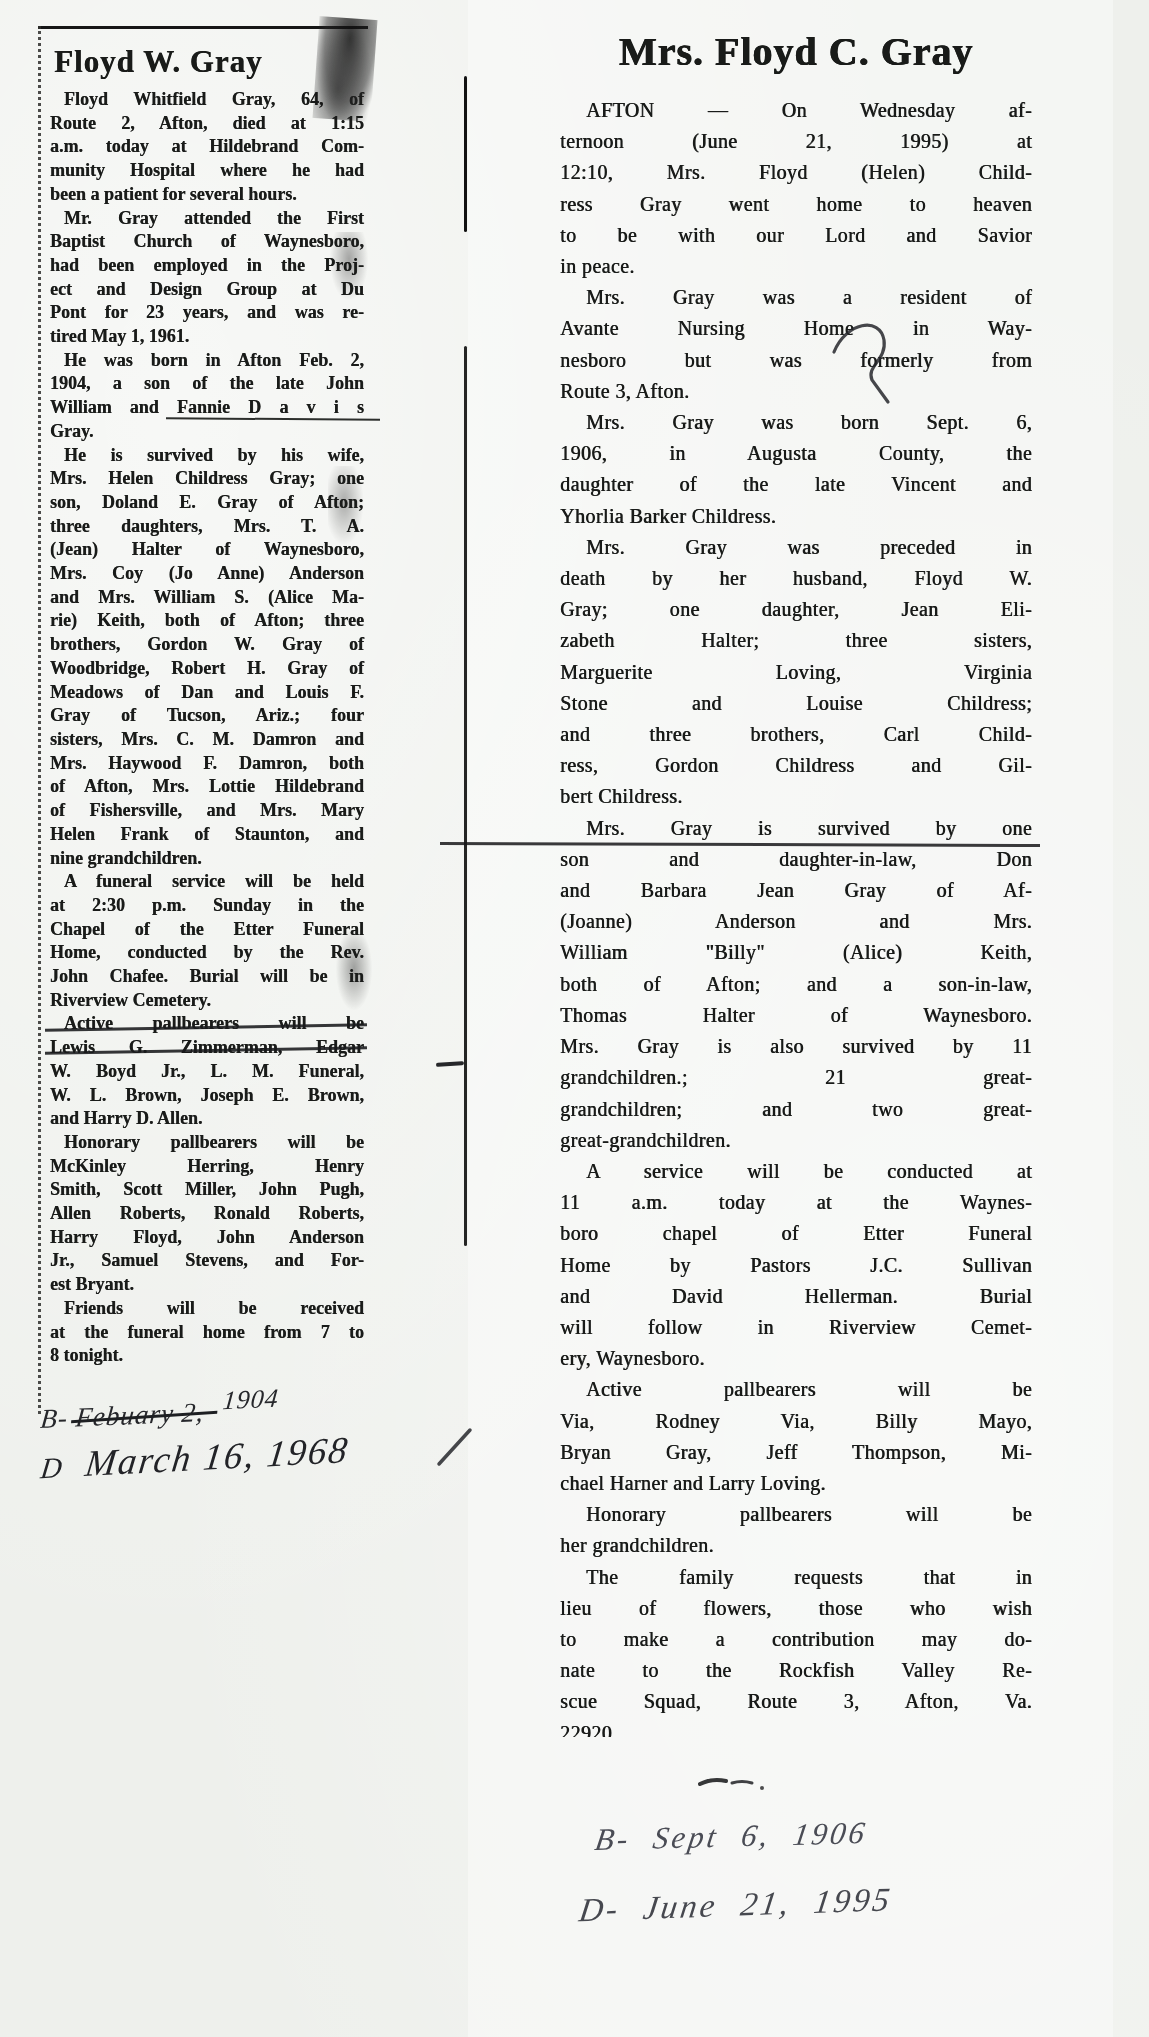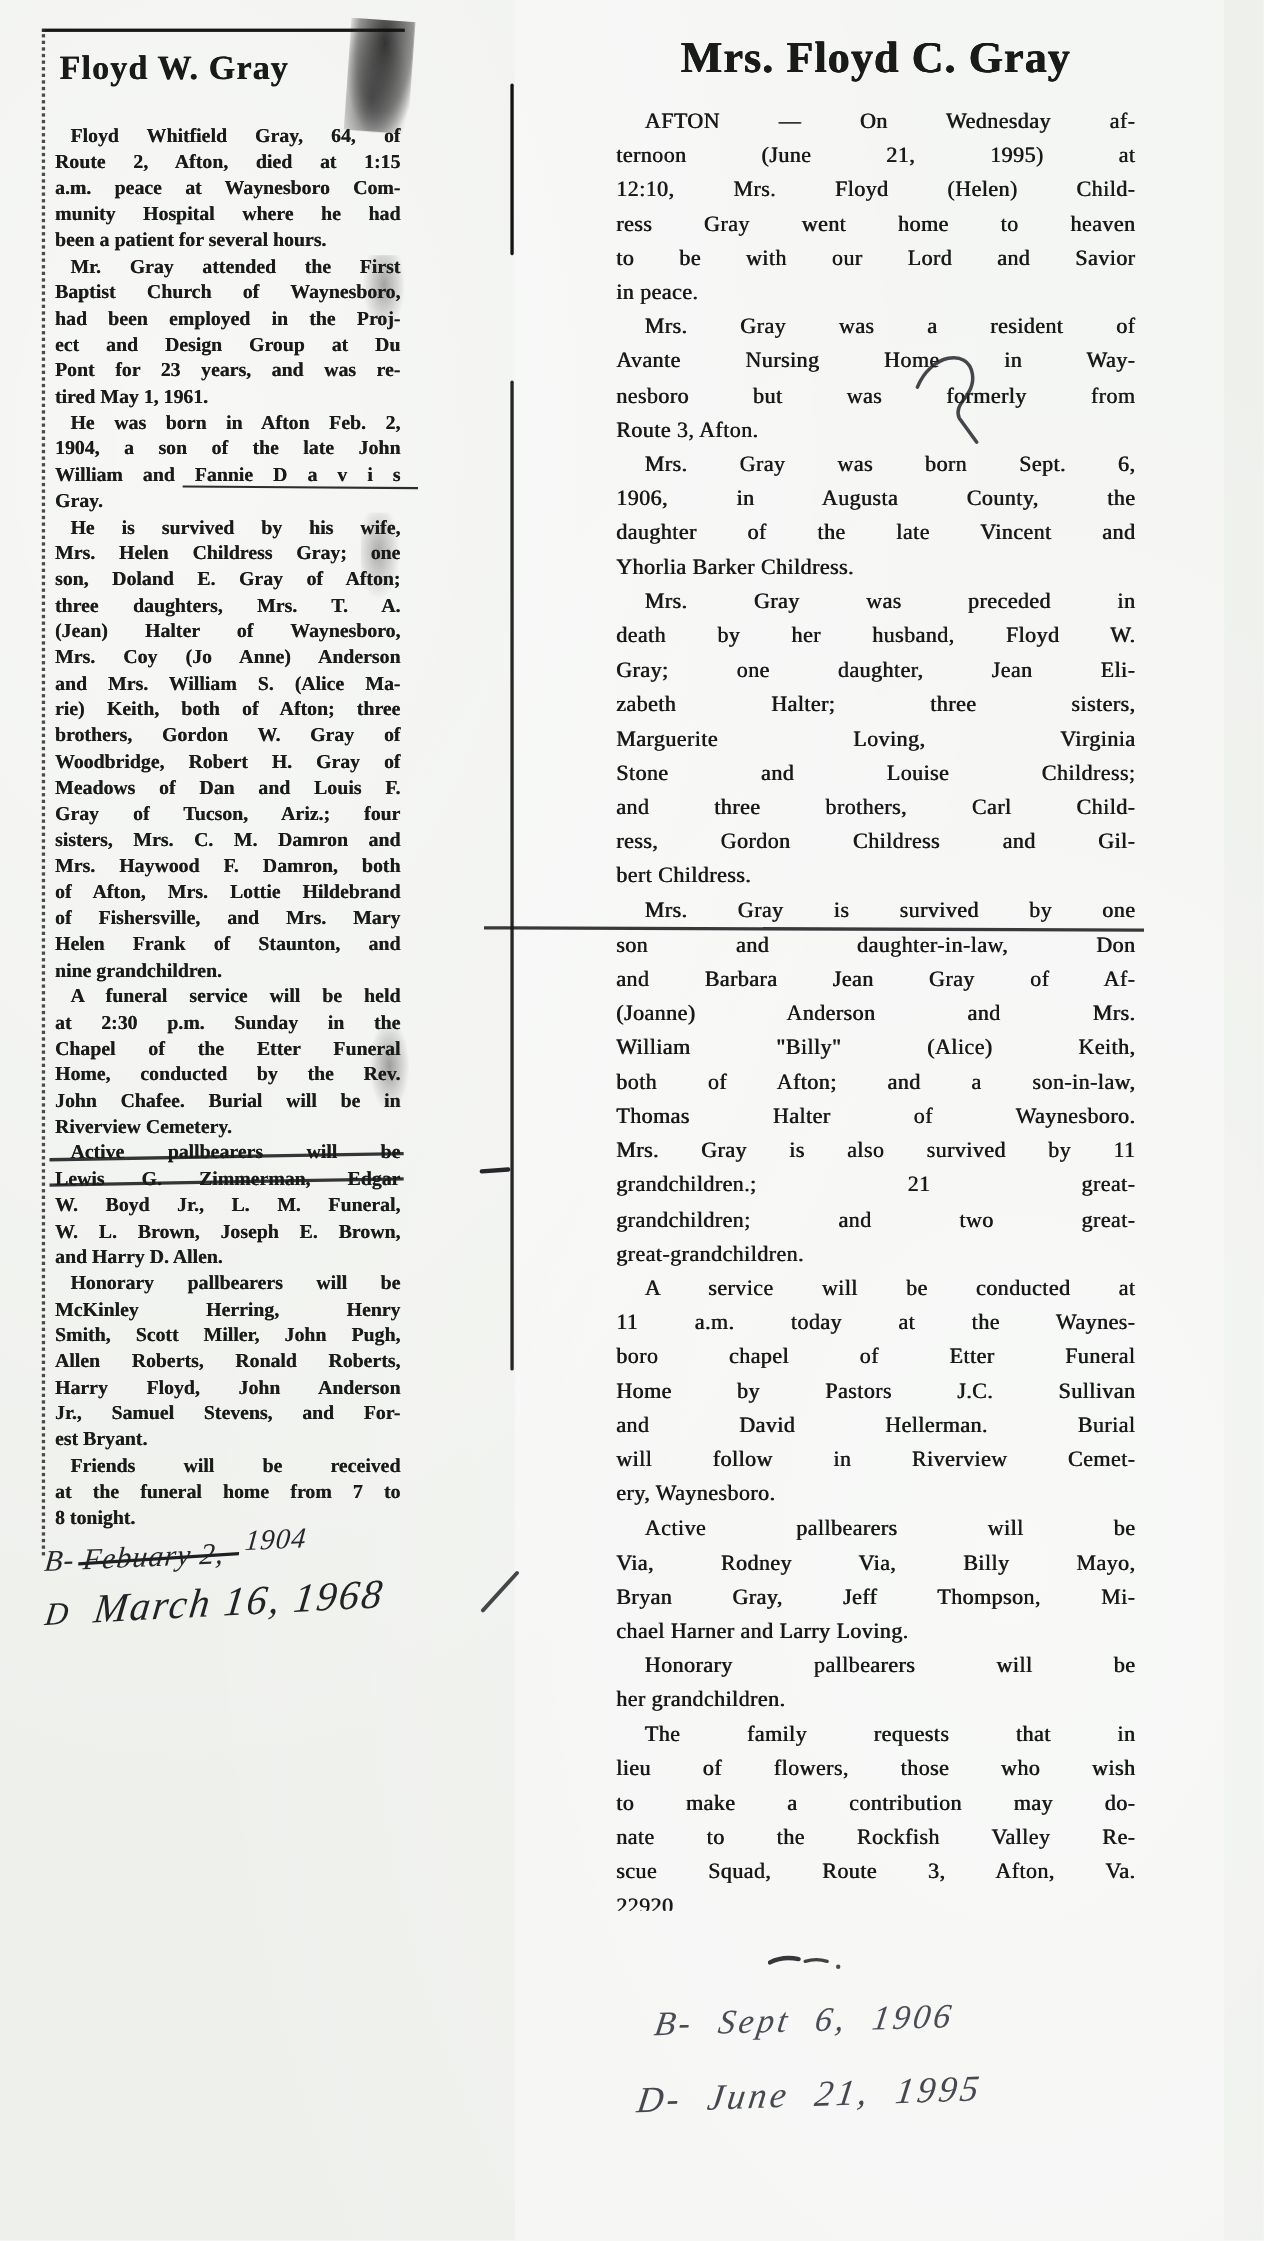--- a/index.html
+++ b/index.html
@@ -15,21 +15,21 @@
   .right-paper{
     position:absolute; left:468px; top:0; width:645px; height:2037px;
     background:rgba(255,255,255,.38); pointer-events:none;
   }
 
   
   .left-box-top{position:absolute; left:38px; top:26px; width:330px; height:3px; background:#161616;}
   .left-box-left{position:absolute; left:38px; top:26px; width:0; height:1388px; border-left:3px dotted #2e2e2c; opacity:.85;}
   .left-col{position:absolute; left:50px; top:44px; width:314px;}
   .left-col .clip-title{
-    font-size:31px; font-weight:bold; letter-spacing:1px; margin:0 0 32px 4px;
+    font-size:31px; font-weight:bold; letter-spacing:1px; margin:0 0 8px 4px;
     text-shadow:.4px 0 0 currentColor;
   }
   .left-col .line{font-size:18px; line-height:23.7px; font-weight:bold; text-shadow:.25px 0 0 rgba(20,20,20,.8);}
 
   
   .edge-line{position:absolute; left:464px; width:3px; background:#121212; border-radius:2px;}
   .edge-line.seg1{top:76px; height:156px;}
   .edge-line.seg2{top:346px; height:900px; opacity:.92;}
   .right-col{position:absolute; left:560px; top:28px; width:472px;}
   .right-col .clip-title{
@@ -103,21 +103,21 @@
 
   <div class="left-box-top"></div>
   <div class="left-box-left"></div>
 
   <div class="left-col">
     <div class="clip-title">Floyd W. Gray</div>
     <div>
         <div class="para">
           <div class="line first">Floyd Whitfield Gray, 64, of</div>
           <div class="line">Route 2, Afton, died at 1:15</div>
-          <div class="line">a.m. peace at Waynesboro Com-</div>
+          <div class="line">a.m. today at Hildebrand Com-</div>
           <div class="line">munity Hospital where he had</div>
           <div class="line last">been a patient for several hours.</div>
         </div>
         <div class="para">
           <div class="line first">Mr. Gray attended the First</div>
           <div class="line">Baptist Church of Waynesboro,</div>
           <div class="line">had been employed in the Proj-</div>
           <div class="line">ect and Design Group at Du</div>
           <div class="line">Pont for 23 years, and was re-</div>
           <div class="line last">tired May 1, 1961.</div>

